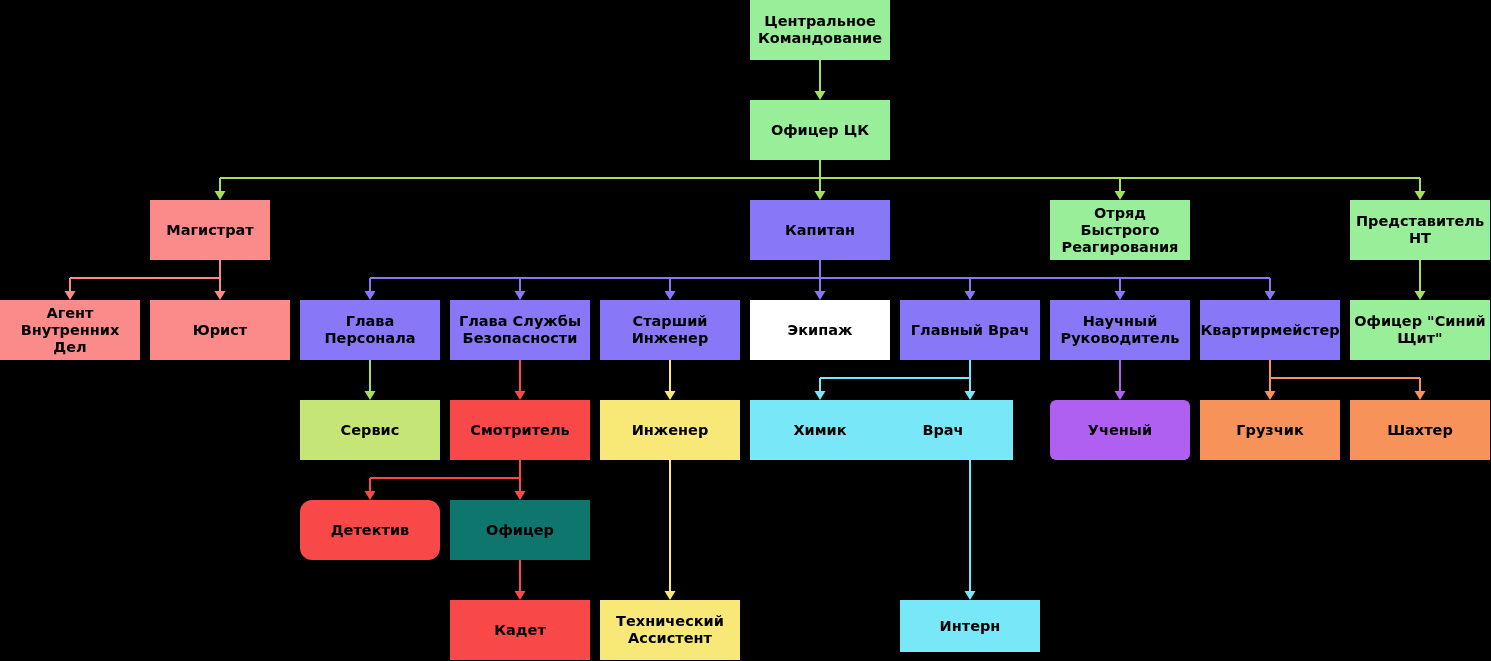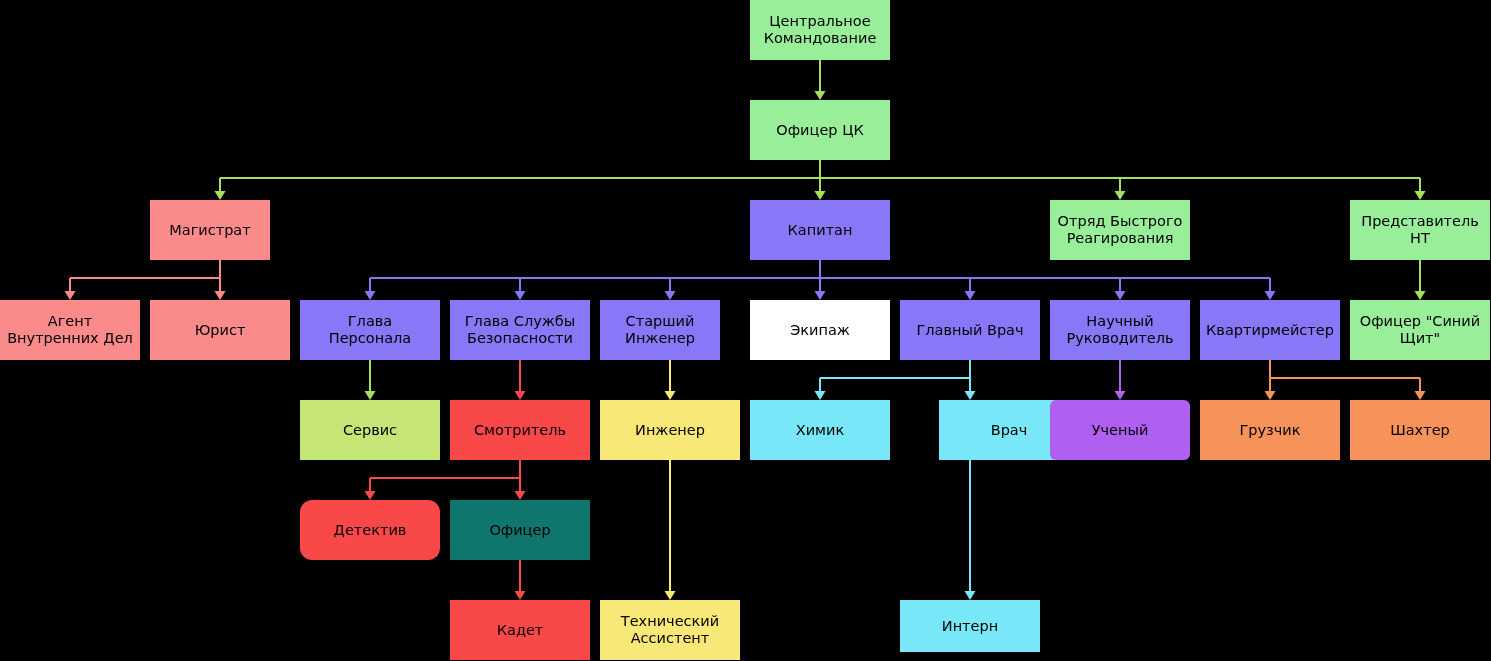--- a/index.html
+++ b/index.html
@@ -10,21 +10,21 @@
     overflow:hidden;
     font-family:"DejaVu Sans","Liberation Sans",sans-serif;
   }
   svg.edges{position:absolute;left:0;top:0;width:1491px;height:661px;pointer-events:none;}
   .node{
     position:absolute;
     box-sizing:border-box;
     display:flex;align-items:center;justify-content:center;
     text-align:center;
     color:#000000;
-    font-weight:normal;
+    font-weight:bold;
     font-size:14.5px;
     line-height:17px;
     letter-spacing:0px;
     padding:12px 4px;
     white-space:pre-line;
   }
 </style>
 </head>
 <body>
 
@@ -109,34 +109,34 @@
 Реагирования</div>
       <div class="node" style="left: 1350px; top: 200px; width: 140px; height: 60px; background: rgb(153, 238, 153);">Представитель
 НТ</div>
       <div class="node" style="left: 0px; top: 300px; width: 140px; height: 60px; background: rgb(251, 138, 138);">Агент
 Внутренних Дел</div>
       <div class="node" style="left: 150px; top: 300px; width: 140px; height: 60px; background: rgb(251, 138, 138);">Юрист</div>
       <div class="node" style="left: 300px; top: 300px; width: 140px; height: 60px; background: rgb(136, 120, 248);">Глава
 Персонала</div>
       <div class="node" style="left: 450px; top: 300px; width: 140px; height: 60px; background: rgb(136, 120, 248);">Глава Службы
 Безопасности</div>
-      <div class="node" style="left: 600px; top: 300px; width: 120px; height: 60px; background: rgb(136, 120, 248);">Старший
+      <div class="node" style="left: 600px; top: 300px; width: 140px; height: 60px; background: rgb(136, 120, 248);">Старший
 Инженер</div>
       <div class="node" style="left: 750px; top: 300px; width: 140px; height: 60px; background: rgb(255, 255, 255);">Экипаж</div>
       <div class="node" style="left: 900px; top: 300px; width: 140px; height: 60px; background: rgb(136, 120, 248);">Главный Врач</div>
       <div class="node" style="left: 1050px; top: 300px; width: 140px; height: 60px; background: rgb(136, 120, 248);">Научный
 Руководитель</div>
       <div class="node" style="left: 1200px; top: 300px; width: 140px; height: 60px; background: rgb(136, 120, 248);">Квартирмейстер</div>
       <div class="node" style="left: 1350px; top: 300px; width: 140px; height: 60px; background: rgb(153, 238, 153);">Офицер "Синий
 Щит"</div>
       <div class="node" style="left: 300px; top: 400px; width: 140px; height: 60px; background: rgb(198, 229, 119);">Сервис</div>
       <div class="node" style="left: 450px; top: 400px; width: 140px; height: 60px; background: rgb(248, 72, 72);">Смотритель</div>
       <div class="node" style="left: 600px; top: 400px; width: 140px; height: 60px; background: rgb(248, 232, 120);">Инженер</div>
       <div class="node" style="left: 750px; top: 400px; width: 140px; height: 60px; background: rgb(120, 232, 248);">Химик</div>
-      <div class="node" style="left: 939px; top: 400px; width: 140px; height: 60px; background: rgb(120, 232, 248);">Врач</div>
+      <div class="node" style="left: 873px; top: 400px; width: 140px; height: 60px; background: rgb(120, 232, 248);">Врач</div>
       <div class="node" style="left: 1050px; top: 400px; width: 140px; height: 60px; background: rgb(176, 96, 240); border-radius: 6px;">Ученый</div>
       <div class="node" style="left: 1200px; top: 400px; width: 140px; height: 60px; background: rgb(248, 146, 91);">Грузчик</div>
       <div class="node" style="left: 1350px; top: 400px; width: 140px; height: 60px; background: rgb(248, 146, 91);">Шахтер</div>
       <div class="node" style="left: 300px; top: 500px; width: 140px; height: 60px; background: rgb(248, 72, 72); border-radius: 12px;">Детектив</div>
       <div class="node" style="left: 450px; top: 500px; width: 140px; height: 60px; background: #0f766e;">Офицер</div>
       <div class="node" style="left: 450px; top: 600px; width: 140px; height: 60px; background: rgb(248, 72, 72);">Кадет</div>
       <div class="node" style="left: 600px; top: 600px; width: 140px; height: 60px; background: rgb(248, 232, 120);">Технический
 Ассистент</div>
       <div class="node" style="left: 900px; top: 600px; width: 140px; height: 52px; background: rgb(120, 232, 248);">Интерн</div>
     </div>

